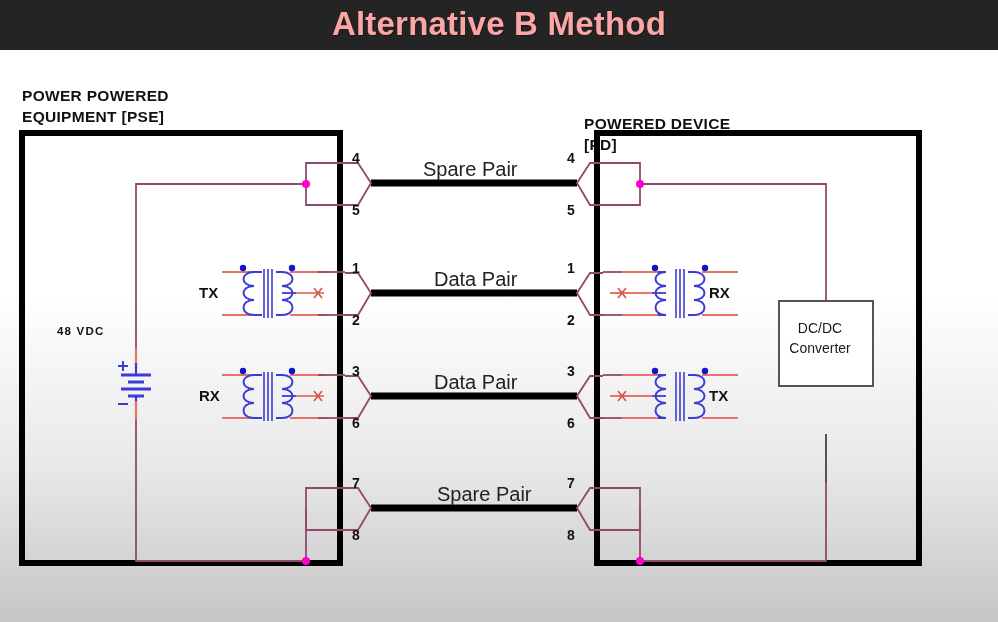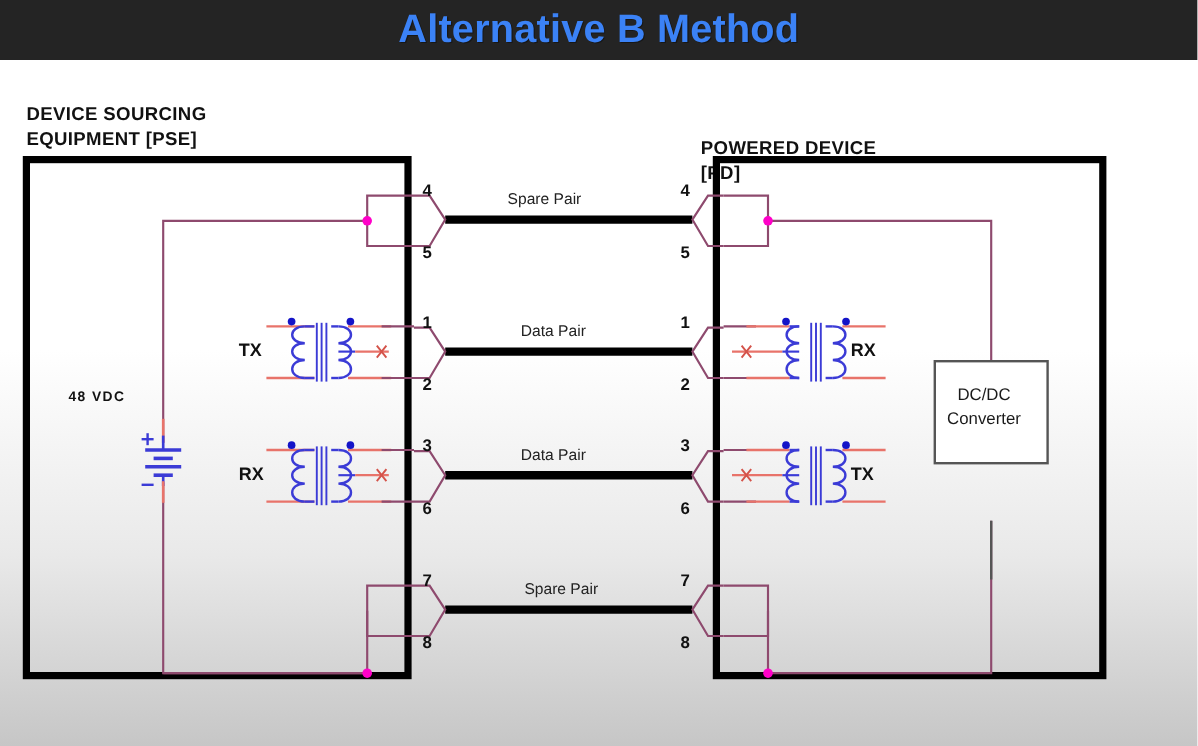--- a/index.html
+++ b/index.html
@@ -11,21 +11,21 @@
   #page{position:relative;width:998px;height:622px;overflow:hidden;}
 
   
   #titlebar{
     position:absolute;left:0;top:0;width:998px;height:50px;
     background:#242424;
   }
   #title-text{
     position:absolute;left:0;top:0;width:998px;height:48px;
     line-height:48px;text-align:center;
-    color:#3b82f6;
+    color:#fca5a5;
     font-family:"Liberation Sans", sans-serif;
     font-weight:bold;font-size:33px;letter-spacing:.2px;
     text-shadow:1px 1px 0 rgba(0,0,0,.35);
     white-space:nowrap;
   }
   #title-rule{
     position:absolute;left:0;top:50px;width:998px;height:3px;
     background:#ffffff;
   }
 
@@ -43,42 +43,42 @@
     letter-spacing:.3px;line-height:21px;white-space:pre-line;
   }
   #pse-header{left:22px;top:32px;}
   #pd-header{left:584px;top:32px;margin-top:28px;}
 
   .lbl{
     position:absolute;
     font-family:"Liberation Sans", sans-serif;
     color:#1a1a1a;white-space:nowrap;
   }
-  .pairlbl{font-size:13px;font-weight:normal;color:#222;}
+  .pairlbl{font-size:20px;font-weight:normal;color:#222;}
   .pinlbl{font-size:14px;font-weight:bold;color:#111;}
   .xrlbl{font-size:15px;font-weight:bold;color:#111;}
   .vdclbl{font-size:11.5px;font-weight:bold;color:#111;letter-spacing:1.2px;}
   .dcdclbl{
     position:absolute;font-size:14px;color:#1a1a1a;
     text-align:center;line-height:20px;white-space:pre-line;
   }
 </style>
 </head>
 <body>
 
 <div id="page">
 
   <div id="titlebar">
     <div id="title-text">Alternative B Method</div>
   </div>
   <div id="title-rule"></div>
 
   <div id="canvas">
 
-    <div class="hdr" id="pse-header">DEVICE SOURCING
+    <div class="hdr" id="pse-header">POWER POWERED
 EQUIPMENT [PSE]</div>
     <div class="hdr" id="pd-header">POWERED DEVICE
 [PD]</div>
 
     <svg width="998" height="569" viewBox="0 0 998 569">
 
       <rect x="22" y="80" width="318" height="430" fill="none" stroke="#000" stroke-width="6"></rect>
       <rect x="597" y="80" width="322" height="430" fill="none" stroke="#000" stroke-width="6"></rect>
 
       <line x1="371" y1="130" x2="577" y2="130" stroke="#000" stroke-width="7"></line>

